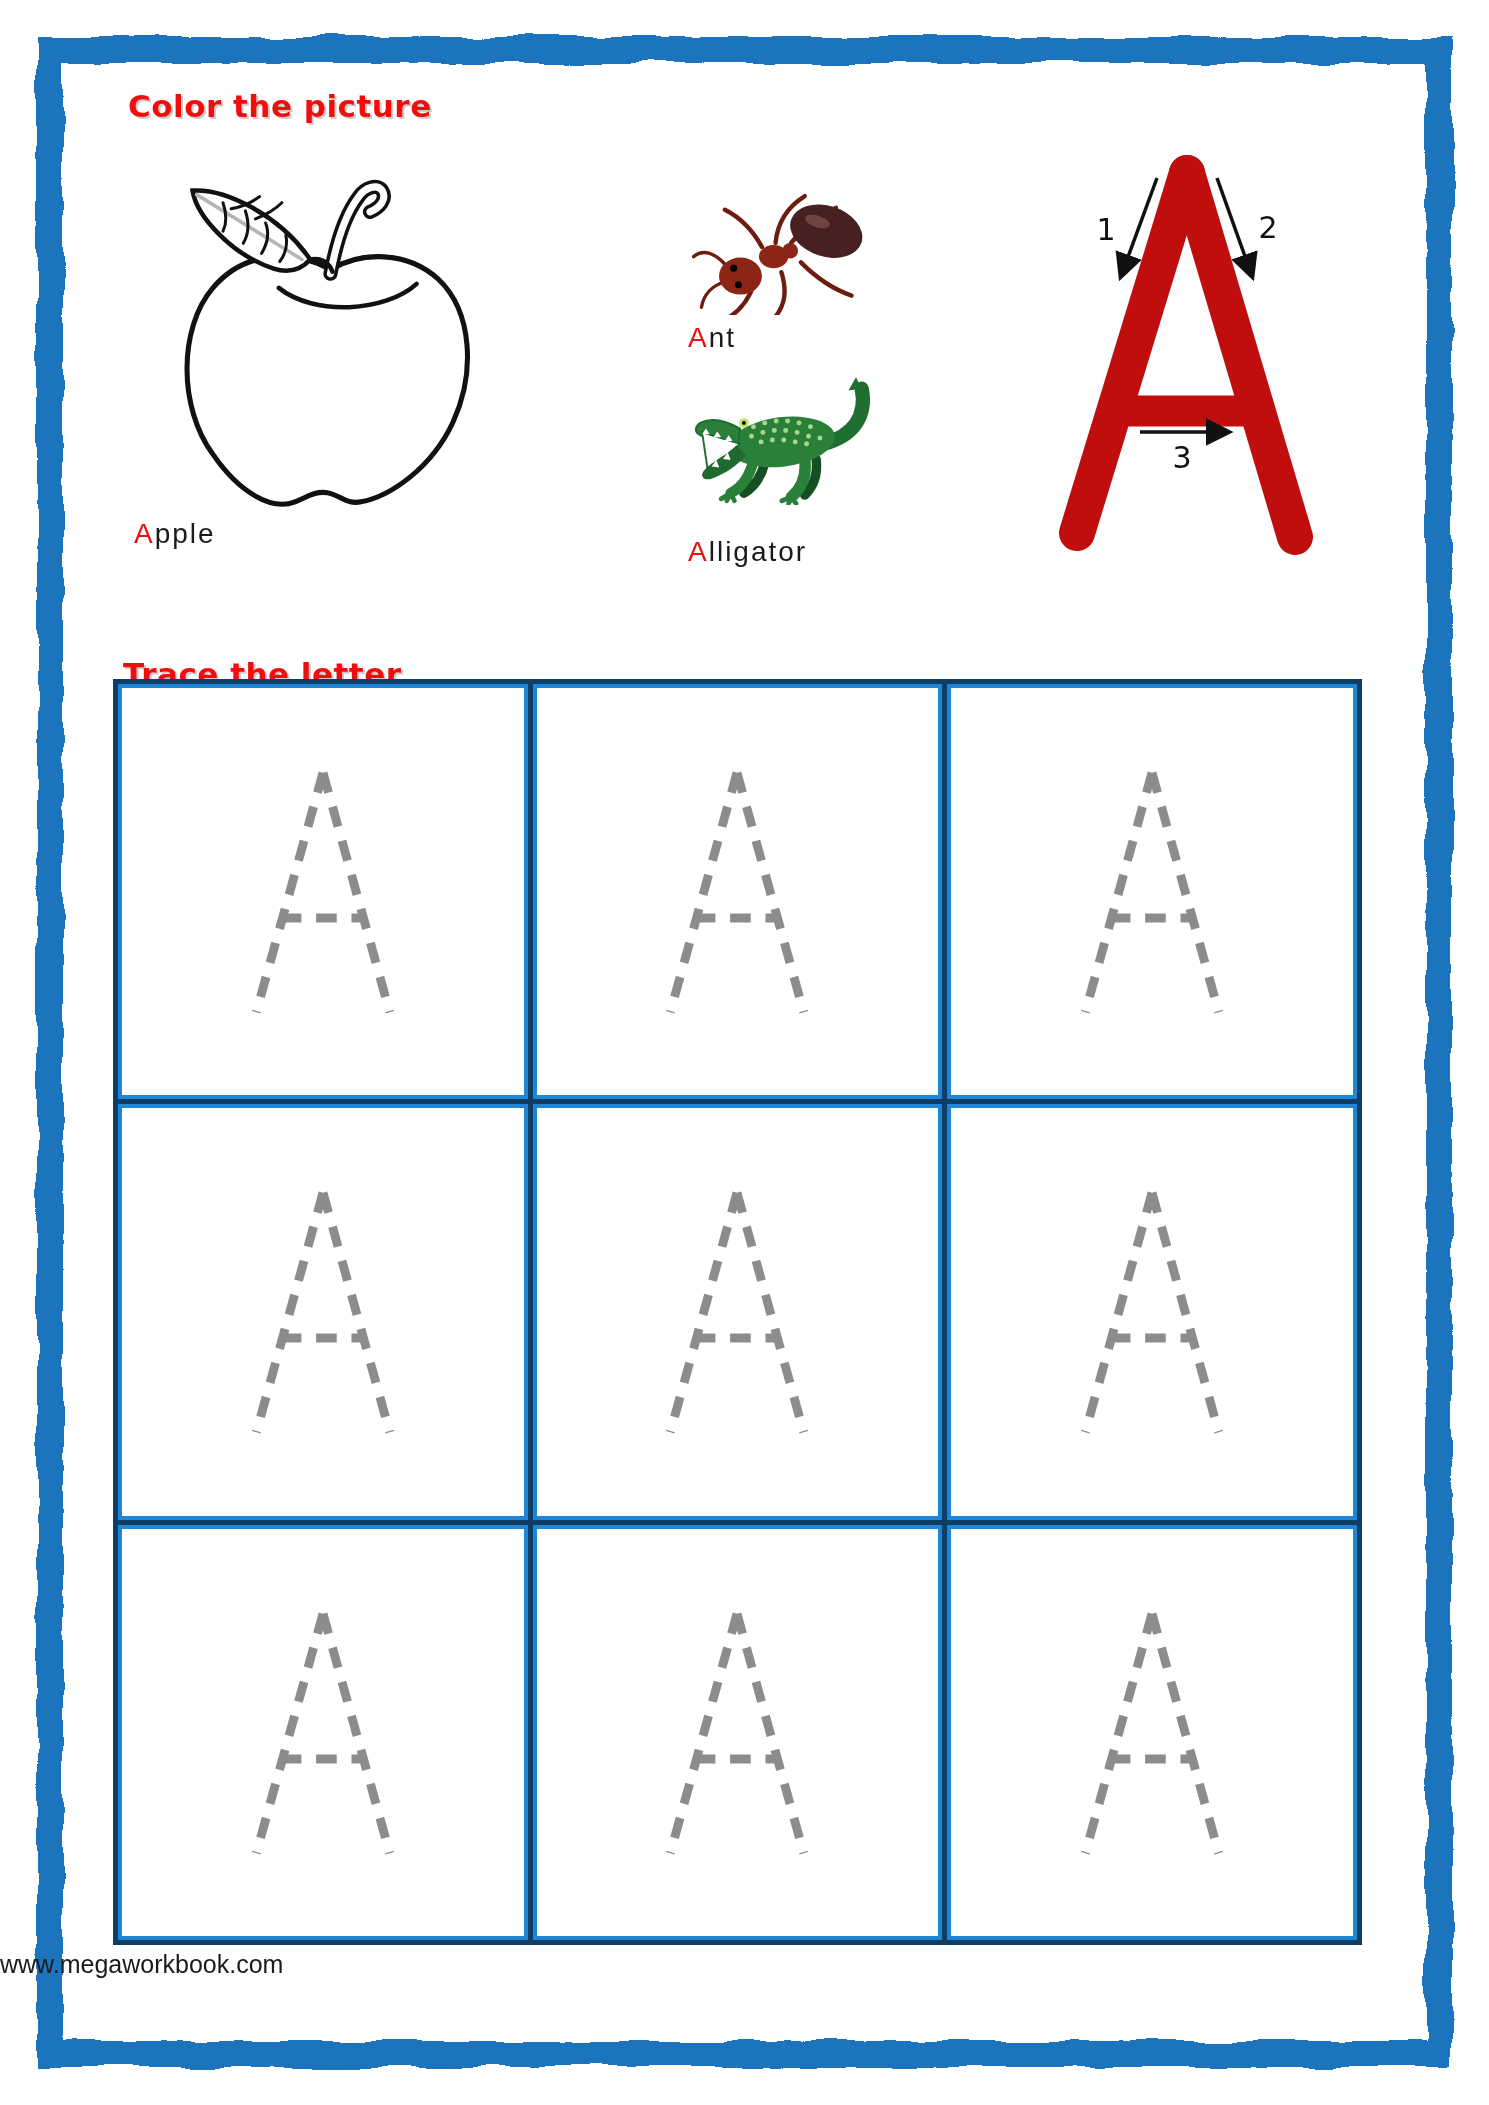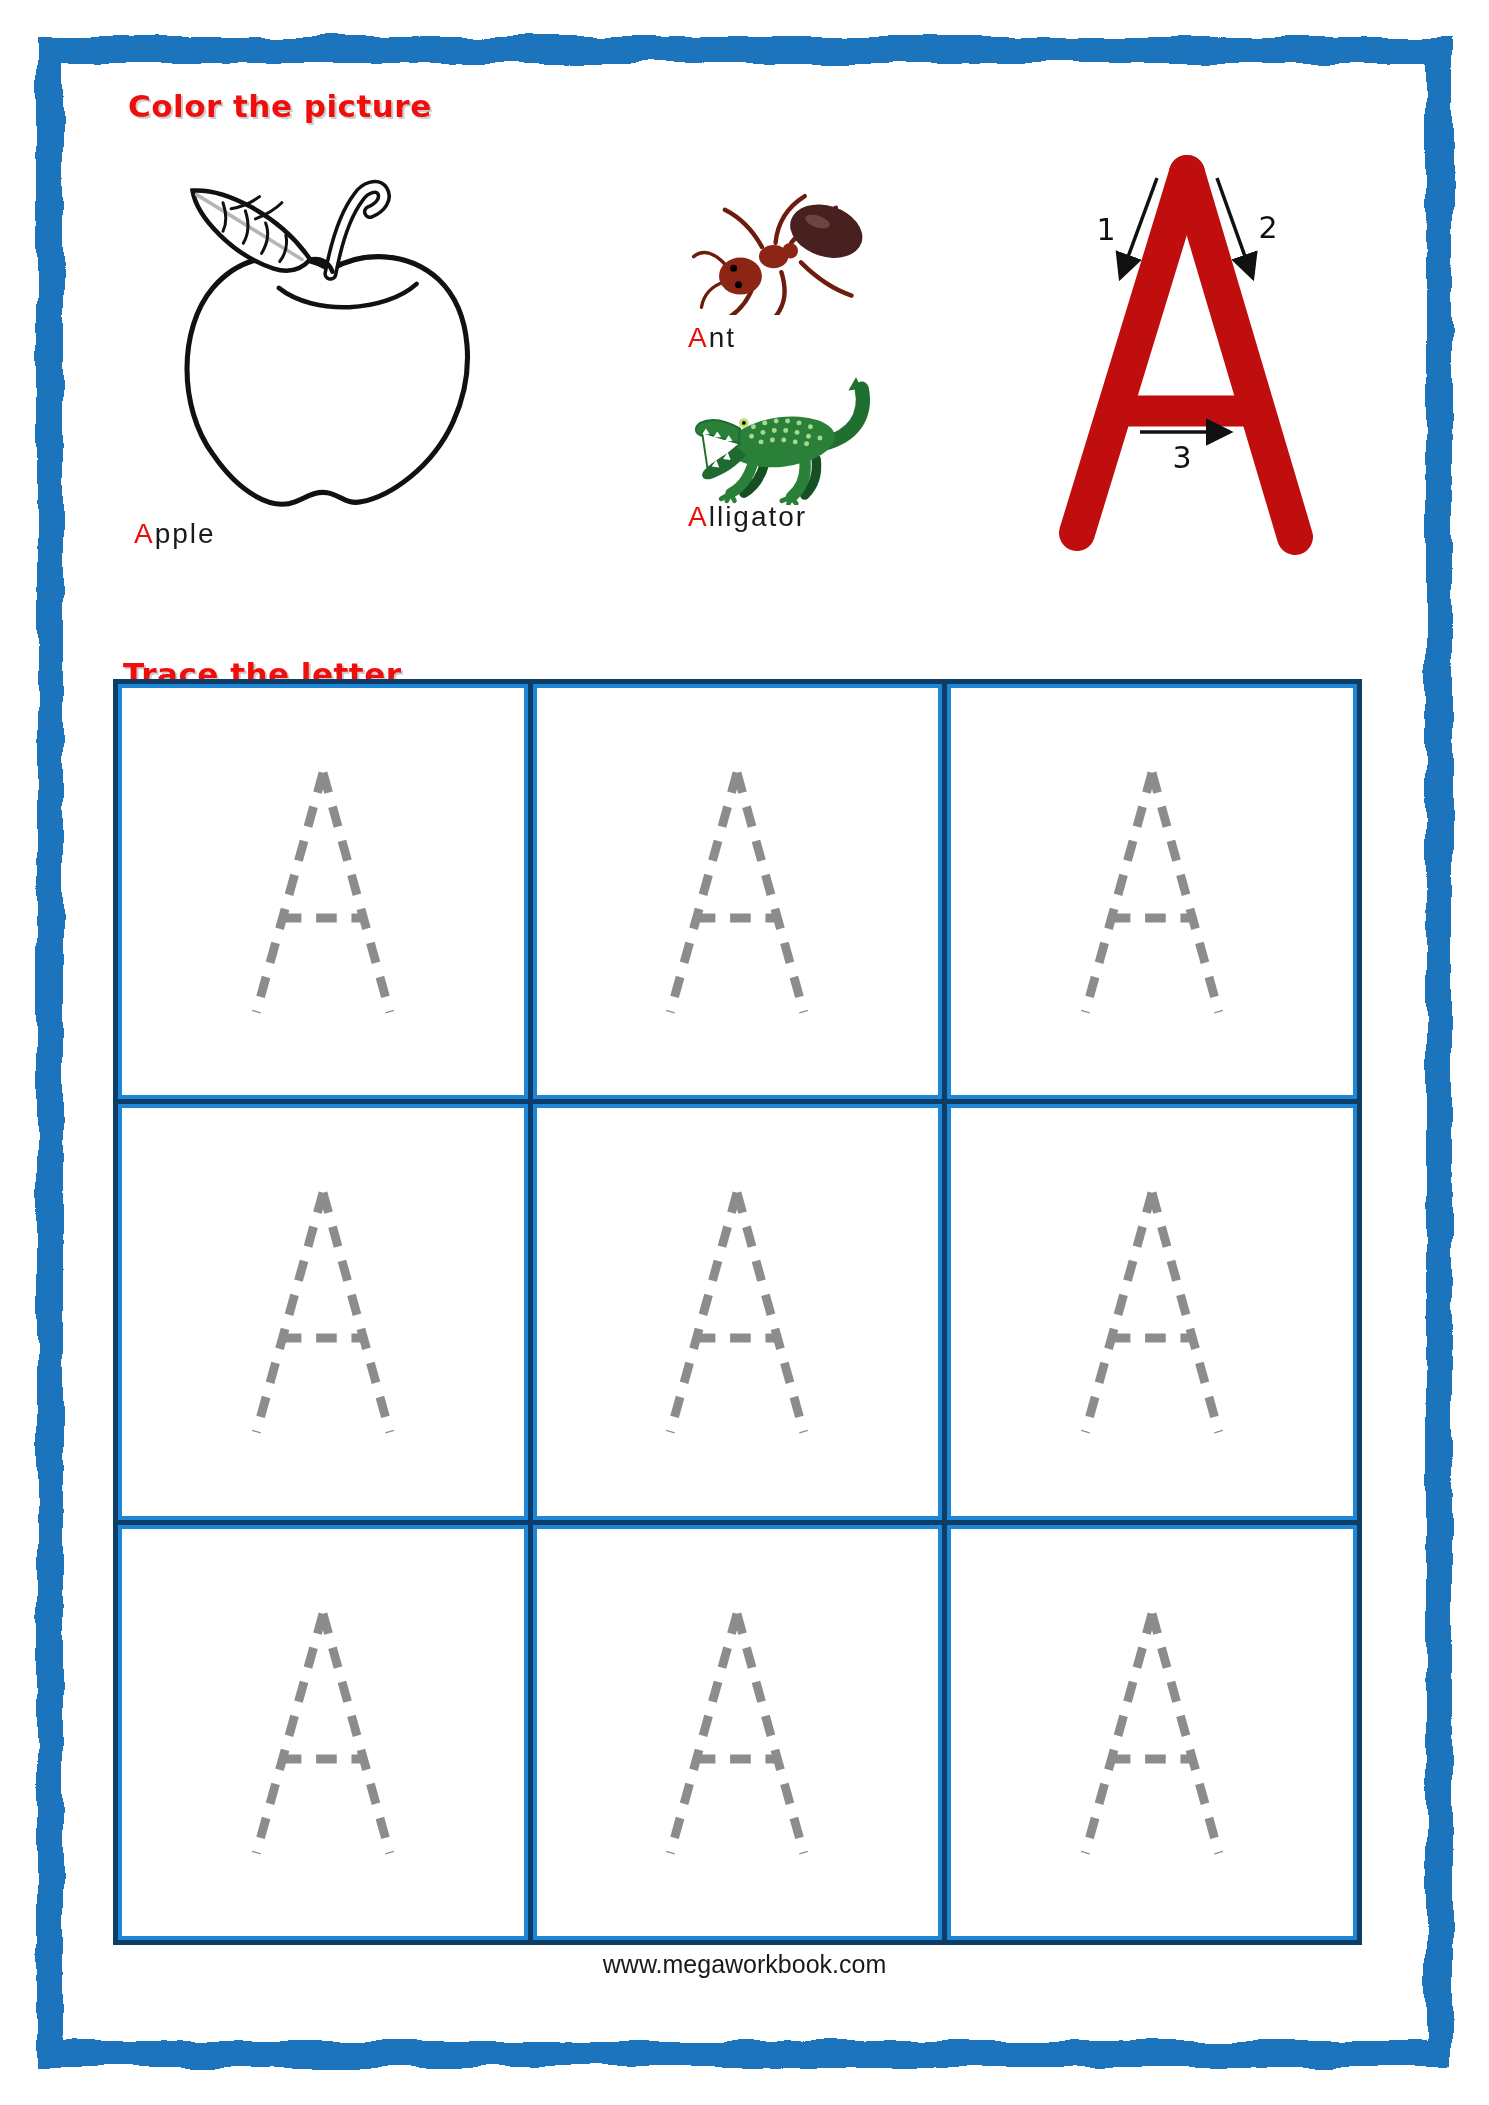--- a/index.html
+++ b/index.html
@@ -20,37 +20,37 @@
   
   .apple-svg{position:absolute;left:150px;top:152px;}
   .ant-svg{position:absolute;left:680px;top:165px;}
   .alligator-svg{position:absolute;left:685px;top:355px;}
 
   .pic-label{position:absolute;text-align:left;font-size:28px;color:#1a1a1a;
              letter-spacing:2px;font-family:"Liberation Sans", sans-serif;}
   .pic-label .initial{color:#e8100c;}
   #appleLabel{left:134px;top:518px;width:365px;}
   #antLabel{left:688px;top:322px;width:180px;}
-  #alligatorLabel{left:688px;top:501px;width:185px;}
+  #alligatorLabel{left:688px;top:536px;width:185px;}
 
   
   .guide-svg{position:absolute;left:1040px;top:130px;}
   .guide-svg text{font-family:"DejaVu Sans", sans-serif;fill:#111;font-size:30px;}
 
   
   .grid{position:absolute;left:113px;top:679px;width:1249px;height:1266px;
         box-sizing:border-box;background:#0e3e66;padding:5px;
         display:grid;grid-template-columns:repeat(3,1fr);grid-template-rows:repeat(3,1fr);
         gap:5px;}
   .cell{background:#ffffff;border:4px solid #1e86d6;box-sizing:border-box;
         display:flex;align-items:center;justify-content:center;}
   .trace{width:200px;height:265px;}
   .trace-stroke{stroke:#8c8c8c;stroke-width:9;fill:none;stroke-dasharray:21 15;}
 
-  .footer{position:absolute;left:0;top:1950px;width:100%;text-align:center;
+  .footer{position:absolute;left:0;top:1950px;width:100%;
           font-size:25px;color:#1a1a1a;font-family:"Liberation Sans", sans-serif;}
 </style>
 </head>
 <body>
 
 <div class="page">
 
   <svg class="frame-svg" width="1489" height="2105" viewBox="0 0 1489 2105">
     <defs>
       <filter id="rough" x="-5%" y="-5%" width="110%" height="110%">

